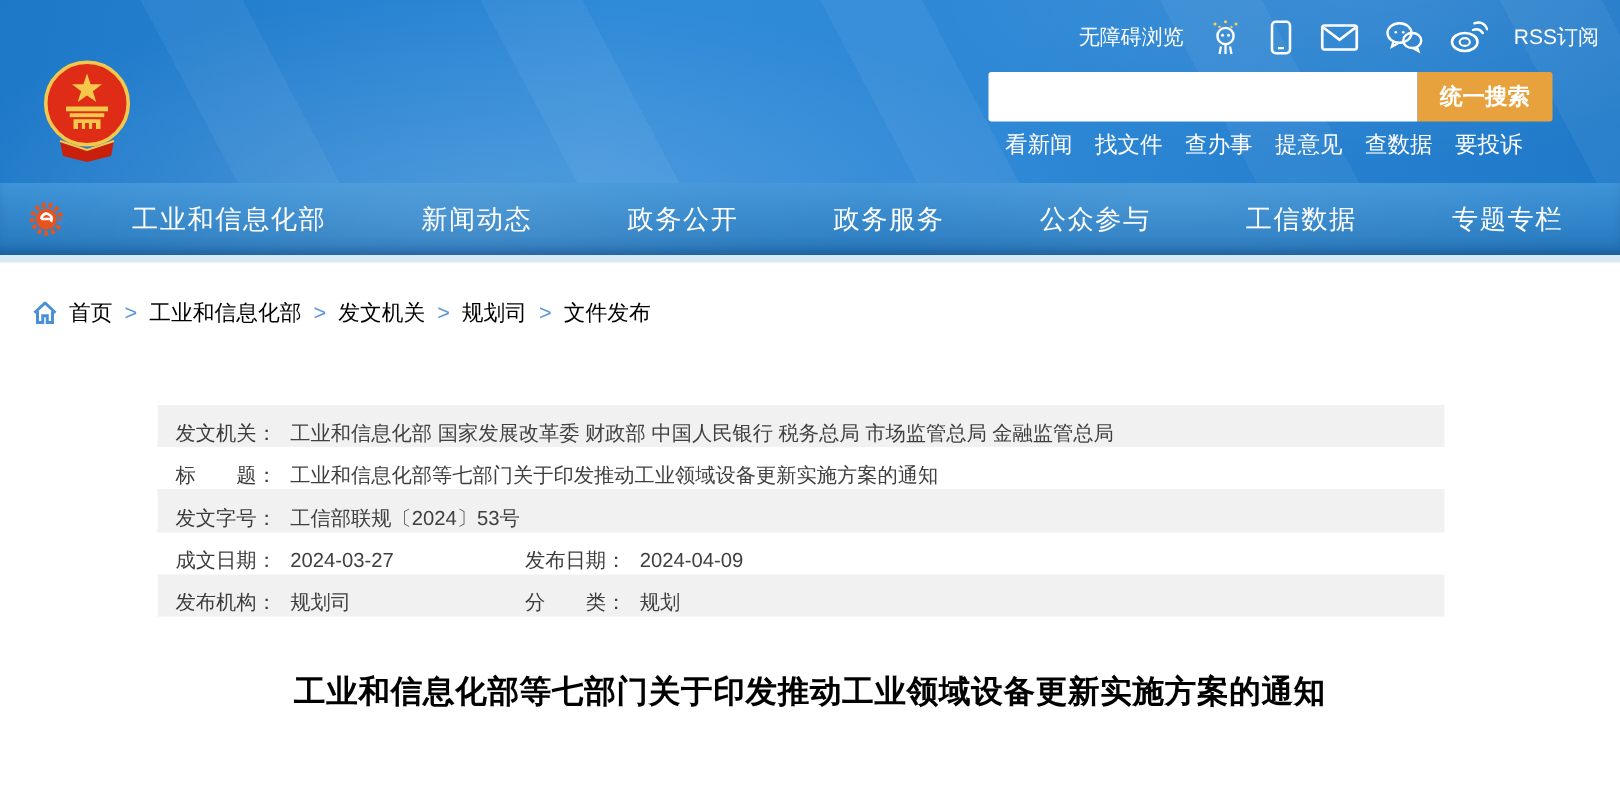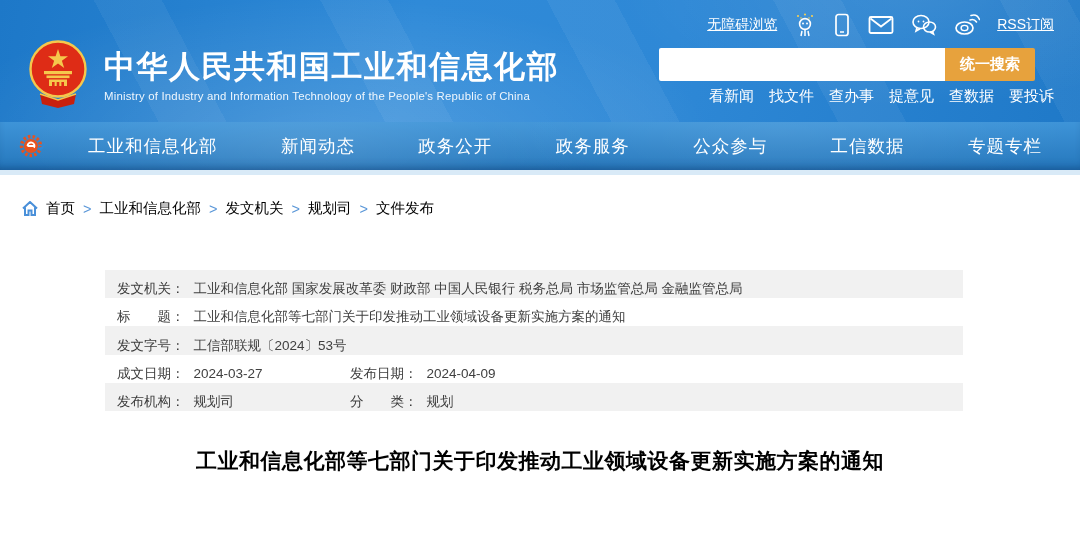--- a/index.html
+++ b/index.html
@@ -5,35 +5,35 @@
   html,body{margin:0;padding:0;background:#fff;}
   .page{position:relative;width:1080px;height:537px;overflow:hidden;background:#fff;
         font-family:"Liberation Sans","DejaVu Sans",sans-serif;}
   
   .header{position:absolute;top:0;left:0;width:1080px;height:122px;
     background:
       radial-gradient(ellipse 600px 220px at 30% 115%, rgba(255,255,255,.16), transparent 65%),
       radial-gradient(ellipse 500px 200px at 85% -10%, rgba(255,255,255,.10), transparent 60%),
       repeating-linear-gradient(62deg, rgba(255,255,255,0) 0 140px, rgba(255,255,255,.05) 140px 200px),
       linear-gradient(100deg,#1d78c8 0%,#2f8ad8 38%,#2e88d6 62%,#1f79c8 100%);}
-  .topbar{position:absolute;top:13px;right:26px;display:flex;align-items:center;gap:17px;
-          color:#fff;font-size:14px;text-decoration:underline;}
+  .topbar{position:absolute;top:13px;right:14px;display:flex;align-items:center;gap:17px;
+          color:#fff;font-size:14px;}
   .topbar a{color:#fff;text-decoration:none;cursor:pointer;}
   .tico{display:inline-flex;align-items:center;cursor:pointer;}
   .brand{position:absolute;top:38px;left:26px;display:flex;align-items:center;}
   .brand-text{margin-left:14px;color:#fff;}
   .site-title{font-size:31px;font-weight:bold;letter-spacing:1.5px;line-height:1.1;}
   .site-subtitle{font-size:11.4px;margin-top:5px;color:#eef6fd;letter-spacing:.2px;}
   .searchbox{position:absolute;top:48px;left:659px;width:376px;height:33px;display:flex;}
   .search-input{flex:1;border:0;outline:none;background:#fff;height:33px;padding:0 10px;
                 font-size:14px;border-radius:2px 0 0 2px;}
   .search-btn{width:90px;height:33px;border:0;background:#e7a23d;color:#fff;font-size:15px;
               font-weight:bold;cursor:pointer;border-radius:0 2px 2px 0;
               font-family:"Liberation Sans","DejaVu Sans",sans-serif;}
-  .quicklinks{position:absolute;top:87px;left:709px;display:flex;gap:15px;font-size:15px;}
+  .quicklinks{position:absolute;top:87px;left:670px;display:flex;gap:15px;font-size:15px;}
   .quicklinks a{color:#fff;text-decoration:none;cursor:pointer;}
   
   .nav{position:absolute;top:122px;left:0;width:1080px;height:48px;
     background:
       radial-gradient(ellipse 420px 120px at 28% 50%, rgba(255,255,255,.12), transparent 70%),
       radial-gradient(ellipse 420px 120px at 72% 20%, rgba(255,255,255,.08), transparent 70%),
       linear-gradient(#3e94d8,#2577bc);
     box-shadow:inset 0 -7px 9px -5px rgba(5,45,95,.45);}
   .nav-logo{position:absolute;left:17px;top:9px;width:30px;height:30px;}
   .nav-items{position:absolute;left:88px;right:38px;top:0;height:48px;display:flex;
@@ -122,24 +122,20 @@
           <rect x="18" y="33" width="28" height="3.2" fill="#f5c84c"></rect>
           <rect x="20.5" y="37.5" width="23" height="2.6" fill="#f5c84c"></rect>
           <rect x="23" y="41.5" width="18" height="6.5" fill="#f5c84c"></rect>
           <rect x="26" y="44" width="2.6" height="4" fill="#de2c16"></rect>
           <rect x="30.7" y="44" width="2.6" height="4" fill="#de2c16"></rect>
           <rect x="35.4" y="44" width="2.6" height="4" fill="#de2c16"></rect>
           <path d="M14 56 L32 62 L50 56 L48 66 L32 70 L16 66 Z" fill="#c8200d"></path>
           <path d="M14 56 L32 62 L50 56" fill="none" stroke="#f5c84c" stroke-width="1.4"></path>
         </svg>
       </span>
-      <div class="brand-text">
-        <div class="site-title">中华人民共和国工业和信息化部</div>
-        <div class="site-subtitle">Ministry of Industry and Information Technology of the People's Republic of China</div>
-      </div>
     </div>
 
     <div class="searchbox">
       <input class="search-input" type="text" value="" style="">
       <button class="search-btn">统一搜索</button>
     </div>
 
     <div class="quicklinks">
       <a>看新闻</a>
       <a>找文件</a>

